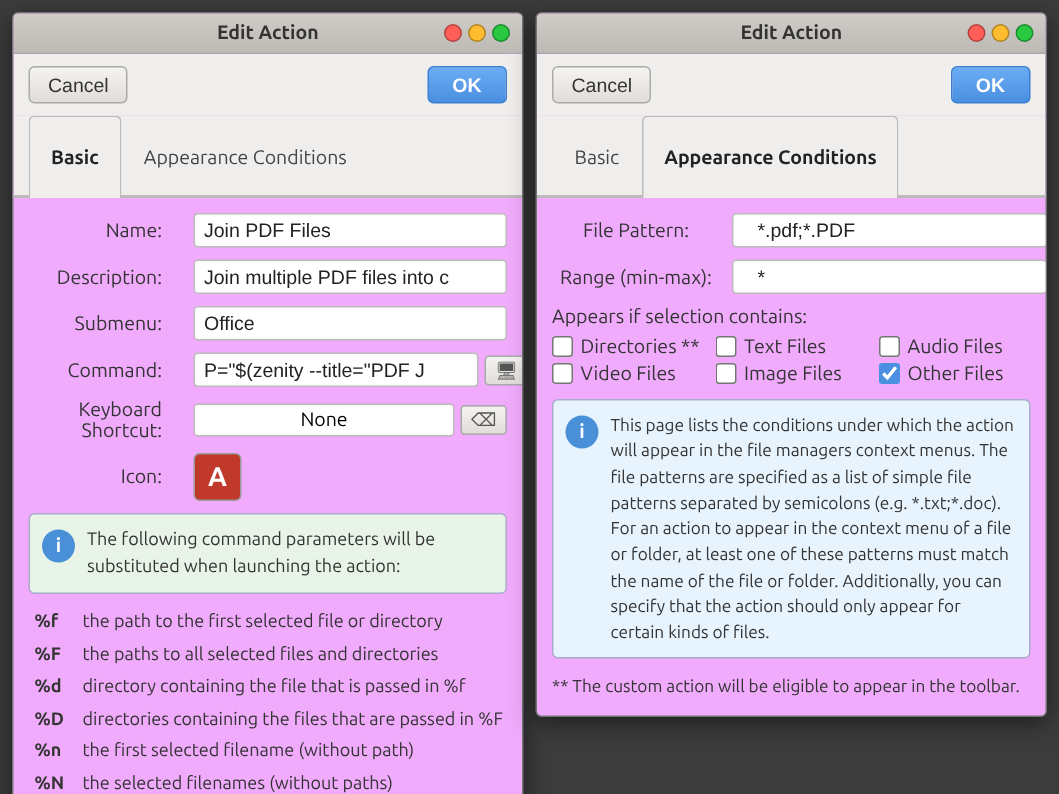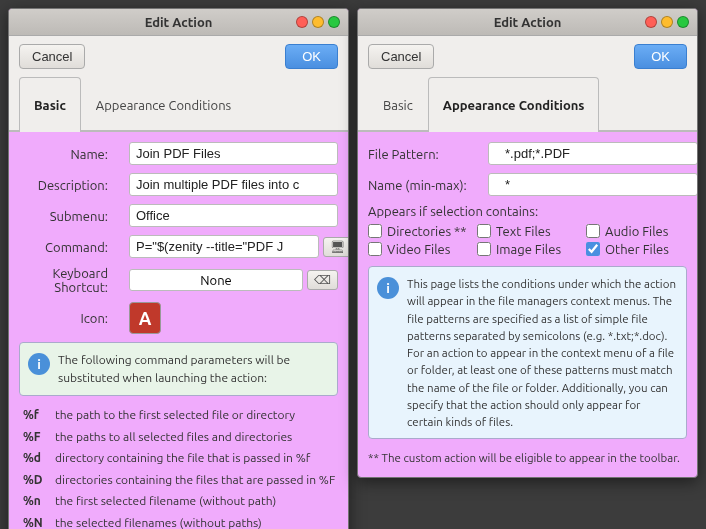--- a/index.html
+++ b/index.html
@@ -68,21 +68,21 @@
       color: #333;
     }
     .btn-ok {
       background: linear-gradient(180deg, #6badf5 0%, #4a8fe0 100%);
       border: 1px solid #3a7fd0;
       border-radius: 4px;
       padding: 4px 16px;
       font-size: 13px;
       cursor: pointer;
       color: white;
-      font-weight: normal;
+      font-weight: bold;
       margin-left: auto;
       text-align: center;
     }
     .tabs {
       display: flex;
       border-bottom: 2px solid #bbb;
       padding: 0 10px;
       background: #f0eeec;
     }
     .tab {
@@ -227,21 +227,21 @@
     }
     .cond-form-row {
       display: flex;
       align-items: center;
       margin-bottom: 8px;
     }
     .cond-label {
       width: 120px;
       font-size: 13px;
       color: #333;
-      text-align: left;
+      text-align: center;
       padding-right: 8px;
       flex-shrink: 0;
     }
     .cond-input {
       flex: 1;
       border: 1px solid #bbb;
       border-radius: 3px;
       padding: 3px 16px;
       font-size: 13px;
       background: white;
@@ -410,21 +410,21 @@
       <span>Appearance Conditions</span>
     </div>
   </div>
 
   <div class="dialog-body">
     <div class="cond-form-row">
       <span class="cond-label">File Pattern:</span>
       <input class="cond-input" type="text" value="*.pdf;*.PDF" style="">
     </div>
     <div class="cond-form-row">
-      <span class="cond-label">Name (min-max):</span>
+      <span class="cond-label">Range (min-max):</span>
       <input class="cond-input" type="text" value="*" style="">
     </div>
 
     <div class="section-label">Appears if selection contains:</div>
 
     <div class="checkbox-grid">
       <div class="checkbox-item">
         <input type="checkbox" id="cb-directories" style="">
         <label for="cb-directories">Directories **</label>
       </div>

